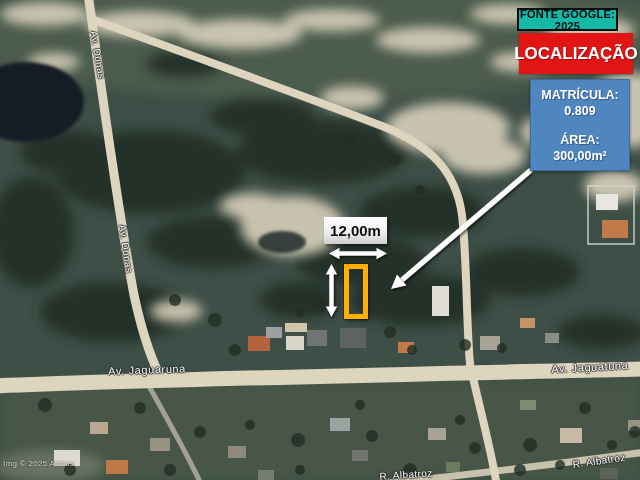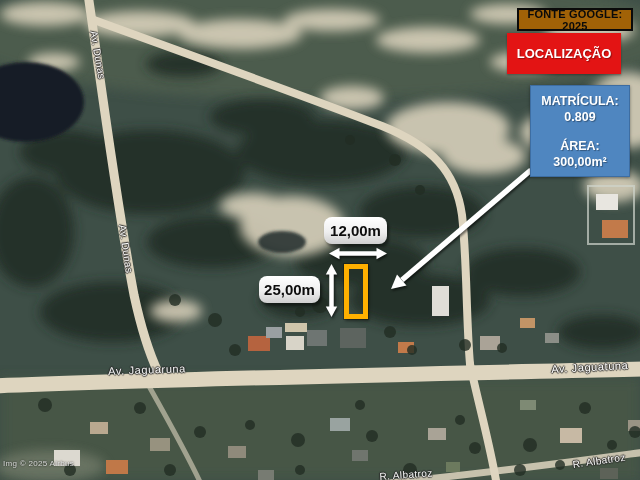--- a/index.html
+++ b/index.html
@@ -2,26 +2,26 @@
 <html><head>
 <meta charset="utf-8">
 <style>
   html,body{margin:0;padding:0;background:#ffffff;font-family:"Liberation Sans",sans-serif;}
   .stage{position:relative;width:640px;height:480px;overflow:hidden;background:#3e4f47;}
   .stage svg{position:absolute;left:0;top:0;}
   .overlay{pointer-events:none;}
 
   
   .box{position:absolute;box-sizing:border-box;display:flex;flex-direction:column;align-items:center;justify-content:center;text-align:center;}
-  .source-box{left:517px;top:8px;width:116px;height:23px;background:#a16207;border:2px solid #0a0a0a;color:#0a0a0a;font-weight:bold;font-size:11px;letter-spacing:.2px;}
-  .red-box{left:507px;top:33px;width:114px;height:41px;background:#e31414;color:#ffffff;font-weight:bold;font-size:13px;line-height:18px;text-shadow:1px 1px 1px rgba(0,0,0,.35);box-shadow:0 1px 2px rgba(0,0,0,.35);}
-  .blue-box{left:530px;top:79px;width:100px;height:92px;background:#4f86c0;border:1px solid #3d6da2;color:#ffffff;font-weight:bold;font-size:12.5px;line-height:16px;text-shadow:1px 1px 1px rgba(0,0,0,.35);box-shadow:0 1px 3px rgba(0,0,0,.4);margin-top:6px;}
+  .source-box{left:517px;top:8px;width:101px;height:23px;background:#14b8a6;border:2px solid #0a0a0a;color:#0a0a0a;font-weight:bold;font-size:11px;letter-spacing:.2px;}
+  .red-box{left:519px;top:33px;width:114px;height:41px;background:#e31414;color:#ffffff;font-weight:bold;font-size:17px;line-height:18px;text-shadow:1px 1px 1px rgba(0,0,0,.35);box-shadow:0 1px 2px rgba(0,0,0,.35);}
+  .blue-box{left:530px;top:79px;width:100px;height:92px;background:#4f86c0;border:1px solid #3d6da2;color:#ffffff;font-weight:bold;font-size:12.5px;line-height:16px;text-shadow:1px 1px 1px rgba(0,0,0,.35);box-shadow:0 1px 3px rgba(0,0,0,.4);}
   .blue-box .gap{height:13px;}
 
-  .dim-label{position:absolute;box-sizing:border-box;display:flex;align-items:center;justify-content:center;background:linear-gradient(180deg,#ffffff 0%,#efefef 55%,#cfcfcf 100%);border-radius:8px;color:#0d0d0d;font-weight:bold;font-size:15px;box-shadow:2px 3px 3px rgba(0,0,0,.45);}
+  .dim-label{position:absolute;box-sizing:border-box;display:flex;align-items:center;justify-content:center;background:linear-gradient(180deg,#ffffff 0%,#efefef 55%,#cfcfcf 100%);border-radius:0;color:#0d0d0d;font-weight:bold;font-size:15px;box-shadow:2px 3px 3px rgba(0,0,0,.45);}
   .w-label{left:324px;top:217px;width:63px;height:27px;}
   .h-label{left:259px;top:276px;width:61px;height:27px;}
 
   .lot{position:absolute;left:344px;top:264px;width:24px;height:55px;box-sizing:border-box;border:5px solid #ffb000;box-shadow:0 0 0 1px rgba(0,0,0,.25),1px 2px 3px rgba(0,0,0,.45);}
 
   
   .street{position:absolute;color:#ffffff;font-size:10px;letter-spacing:.4px;white-space:nowrap;text-shadow:-1px 0 1px #2c2c2c,1px 0 1px #2c2c2c,0 -1px 1px #2c2c2c,0 1px 1px #2c2c2c;transform-origin:left top;opacity:.95;}
   .street.big{font-size:11px;letter-spacing:.6px;}
   .attribution{position:absolute;left:3px;top:459px;color:rgba(255,255,255,.78);font-size:8px;letter-spacing:.3px;text-shadow:0 0 2px #000;}
 </style>
@@ -191,21 +191,20 @@
         <line x1="331.5" y1="274" x2="331.5" y2="307" stroke-width="4.5"></line>
         <polygon points="331.5,264 325.8,274.5 337.2,274.5" stroke="none"></polygon>
         <polygon points="331.5,317 325.8,306.5 337.2,306.5" stroke="none"></polygon>
       </g>
     </g>
   </svg>
 
   <div class="lot"></div>
 
   <div class="dim-label w-label">12,00m</div>
-  <div class="dim-label h-label">25,00m</div>
 
   <div class="box source-box">FONTE GOOGLE: 2025</div>
 
   <div class="box red-box">
     <span>LOCALIZAÇÃO</span>
   </div>
 
   <div class="box blue-box">
     <span>MATRÍCULA:</span>
     <span>0.809</span>

